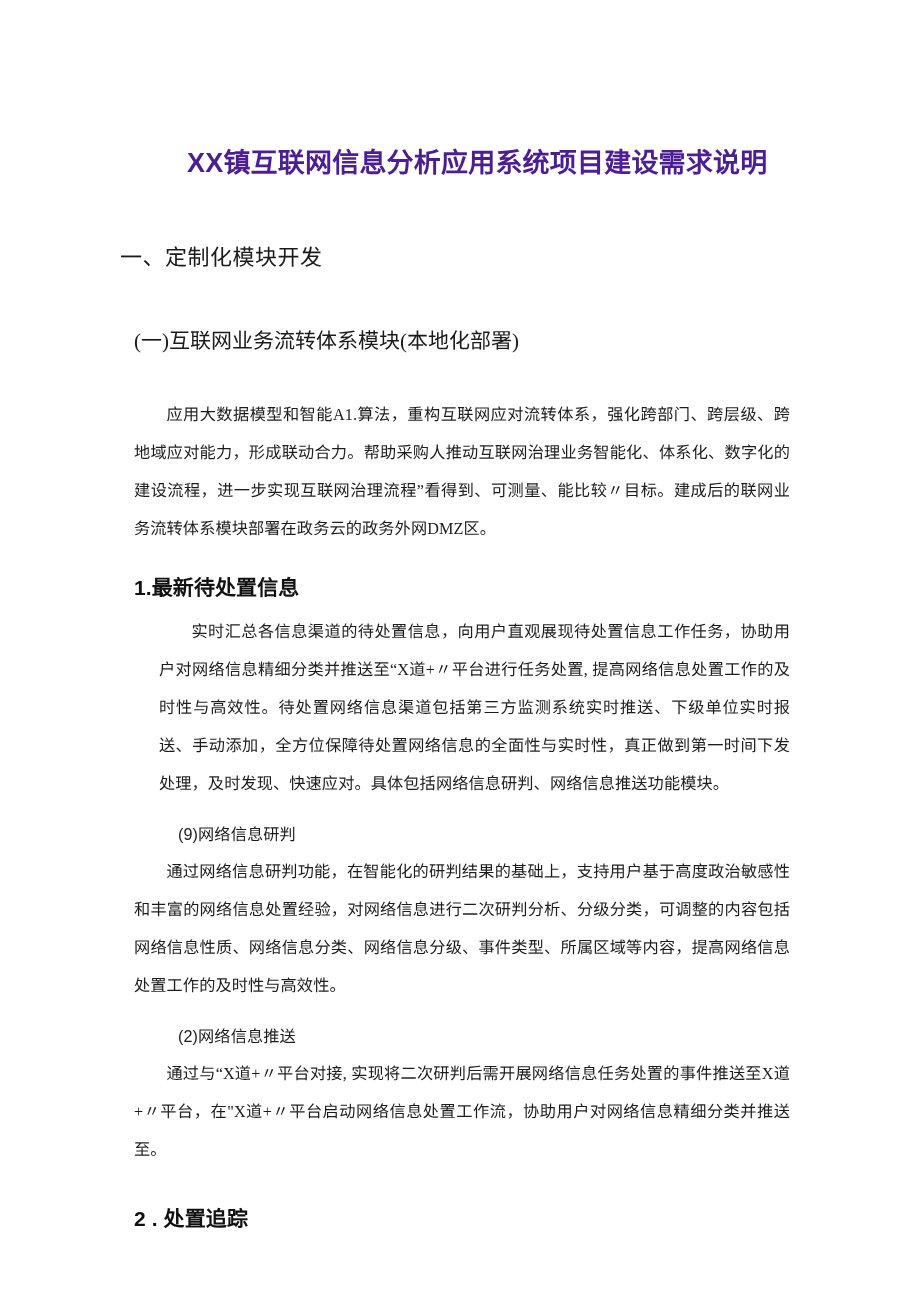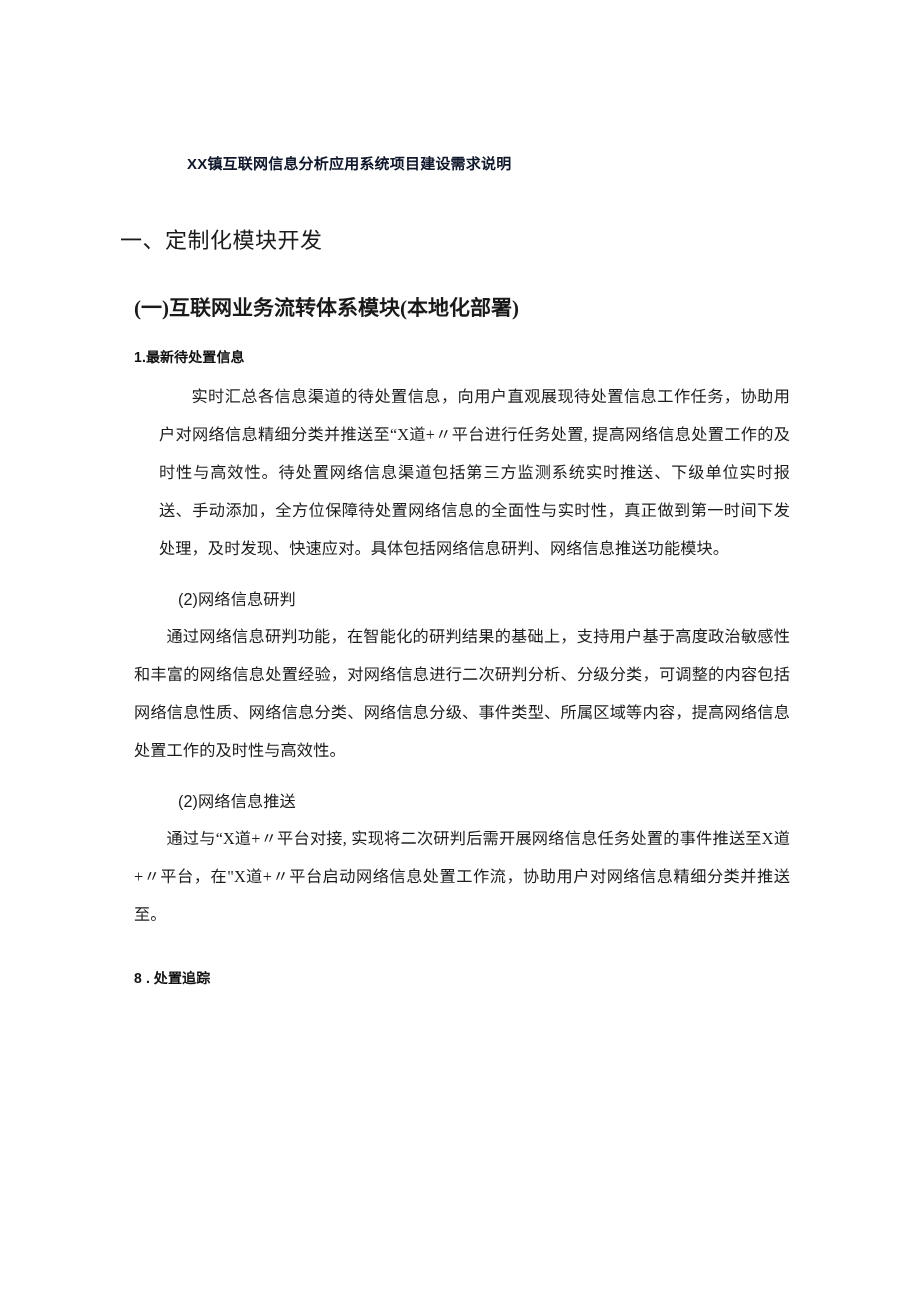--- a/index.html
+++ b/index.html
@@ -28,52 +28,52 @@
 
   .content {
     position: absolute;
     left: 134px;
     top: 0;
     width: 656px;   
   }
 
   
   .doc-title {
-    margin: 8px;
+    margin: 0;
     padding-top: 145px;
-    font-size: 15px;
+    font-size: 27px;
     font-weight: bold;
     line-height: 1.4;
     letter-spacing: 0.2px;
     text-align: left;
     margin-left: 53px;
     font-family: "Liberation Sans", "DejaVu Sans", sans-serif;
-    color: #0f172a;
+    color: #4c1d95;
   }
 
   
   .h1-cn {
-    margin: 0;
+    margin: 16px;
     padding-top: 44px;
     margin-left: -14px;
     font-size: 22px;
     font-weight: normal;
     line-height: 1.4;
     letter-spacing: 0.5px;
     font-family: "Liberation Serif", "DejaVu Serif", serif;
     color: #1a1a1a;
   }
 
   
   .h2-cn {
-    margin: 0;
+    margin: 12px;
     padding-top: 37px;
     margin-left: 0px;
     font-size: 21px;
-    font-weight: bold;
+    font-weight: normal;
     line-height: 1.4;
     letter-spacing: 0px;
     font-family: "Liberation Serif", "DejaVu Serif", serif;
     color: #1a1a1a;
   }
 
   
   .para {
     margin: 0;
     font-size: 16.2px;
@@ -91,21 +91,21 @@
   }
   .para.gap-top {
     padding-top: 10px;
     margin-left: 25px;
   }
 
   
   .h3-bold {
     margin: 0;
     padding-top: 24px;
-    font-size: 14px;
+    font-size: 21px;
     font-weight: bold;
     line-height: 1.5;
     letter-spacing: 0.1px;
     font-family: "Liberation Sans", "DejaVu Sans", sans-serif;
     color: #111111;
   }
   .h3-bold.tail {
     padding-top: 34px;
   }
 
@@ -126,29 +126,30 @@
 
 <div class="page">
   <div class="content">
 
     <h1 class="doc-title">XX镇互联网信息分析应用系统项目建设需求说明</h1>
 
     <h2 class="h1-cn">一、定制化模块开发</h2>
 
     <h3 class="h2-cn">(一)互联网业务流转体系模块(本地化部署)</h3>
 
+    <p class="para indent first-body">应用大数据模型和智能A1.算法，重构互联网应对流转体系，强化跨部门、跨层级、跨地域应对能力，形成联动合力。帮助采购人推动互联网治理业务智能化、体系化、数字化的建设流程，进一步实现互联网治理流程”看得到、可测量、能比较〃目标。建成后的联网业务流转体系模块部署在政务云的政务外网DMZ区。</p>
 
     <h4 class="h3-bold">1.最新待处置信息</h4>
 
     <p class="para indent gap-top">实时汇总各信息渠道的待处置信息，向用户直观展现待处置信息工作任务，协助用户对网络信息精细分类并推送至“X道+〃平台进行任务处置, 提高网络信息处置工作的及时性与高效性。待处置网络信息渠道包括第三方监测系统实时推送、下级单位实时报送、手动添加，全方位保障待处置网络信息的全面性与实时性，真正做到第一时间下发处理，及时发现、快速应对。具体包括网络信息研判、网络信息推送功能模块。</p>
 
-    <p class="sub-item">(2)网络信息研判</p>
+    <p class="sub-item">(9)网络信息研判</p>
 
     <p class="para indent">通过网络信息研判功能，在智能化的研判结果的基础上，支持用户基于高度政治敏感性和丰富的网络信息处置经验，对网络信息进行二次研判分析、分级分类，可调整的内容包括网络信息性质、网络信息分类、网络信息分级、事件类型、所属区域等内容，提高网络信息处置工作的及时性与高效性。</p>
 
     <p class="sub-item">(2)网络信息推送</p>
 
     <p class="para indent">通过与“X道+〃平台对接, 实现将二次研判后需开展网络信息任务处置的事件推送至X道+〃平台，在"X道+〃平台启动网络信息处置工作流，协助用户对网络信息精细分类并推送至。</p>
 
-    <h4 class="h3-bold tail">8 . 处置追踪</h4>
+    <h4 class="h3-bold tail">2 . 处置追踪</h4>
 
   </div>
 </div>
 
 </body></html>

